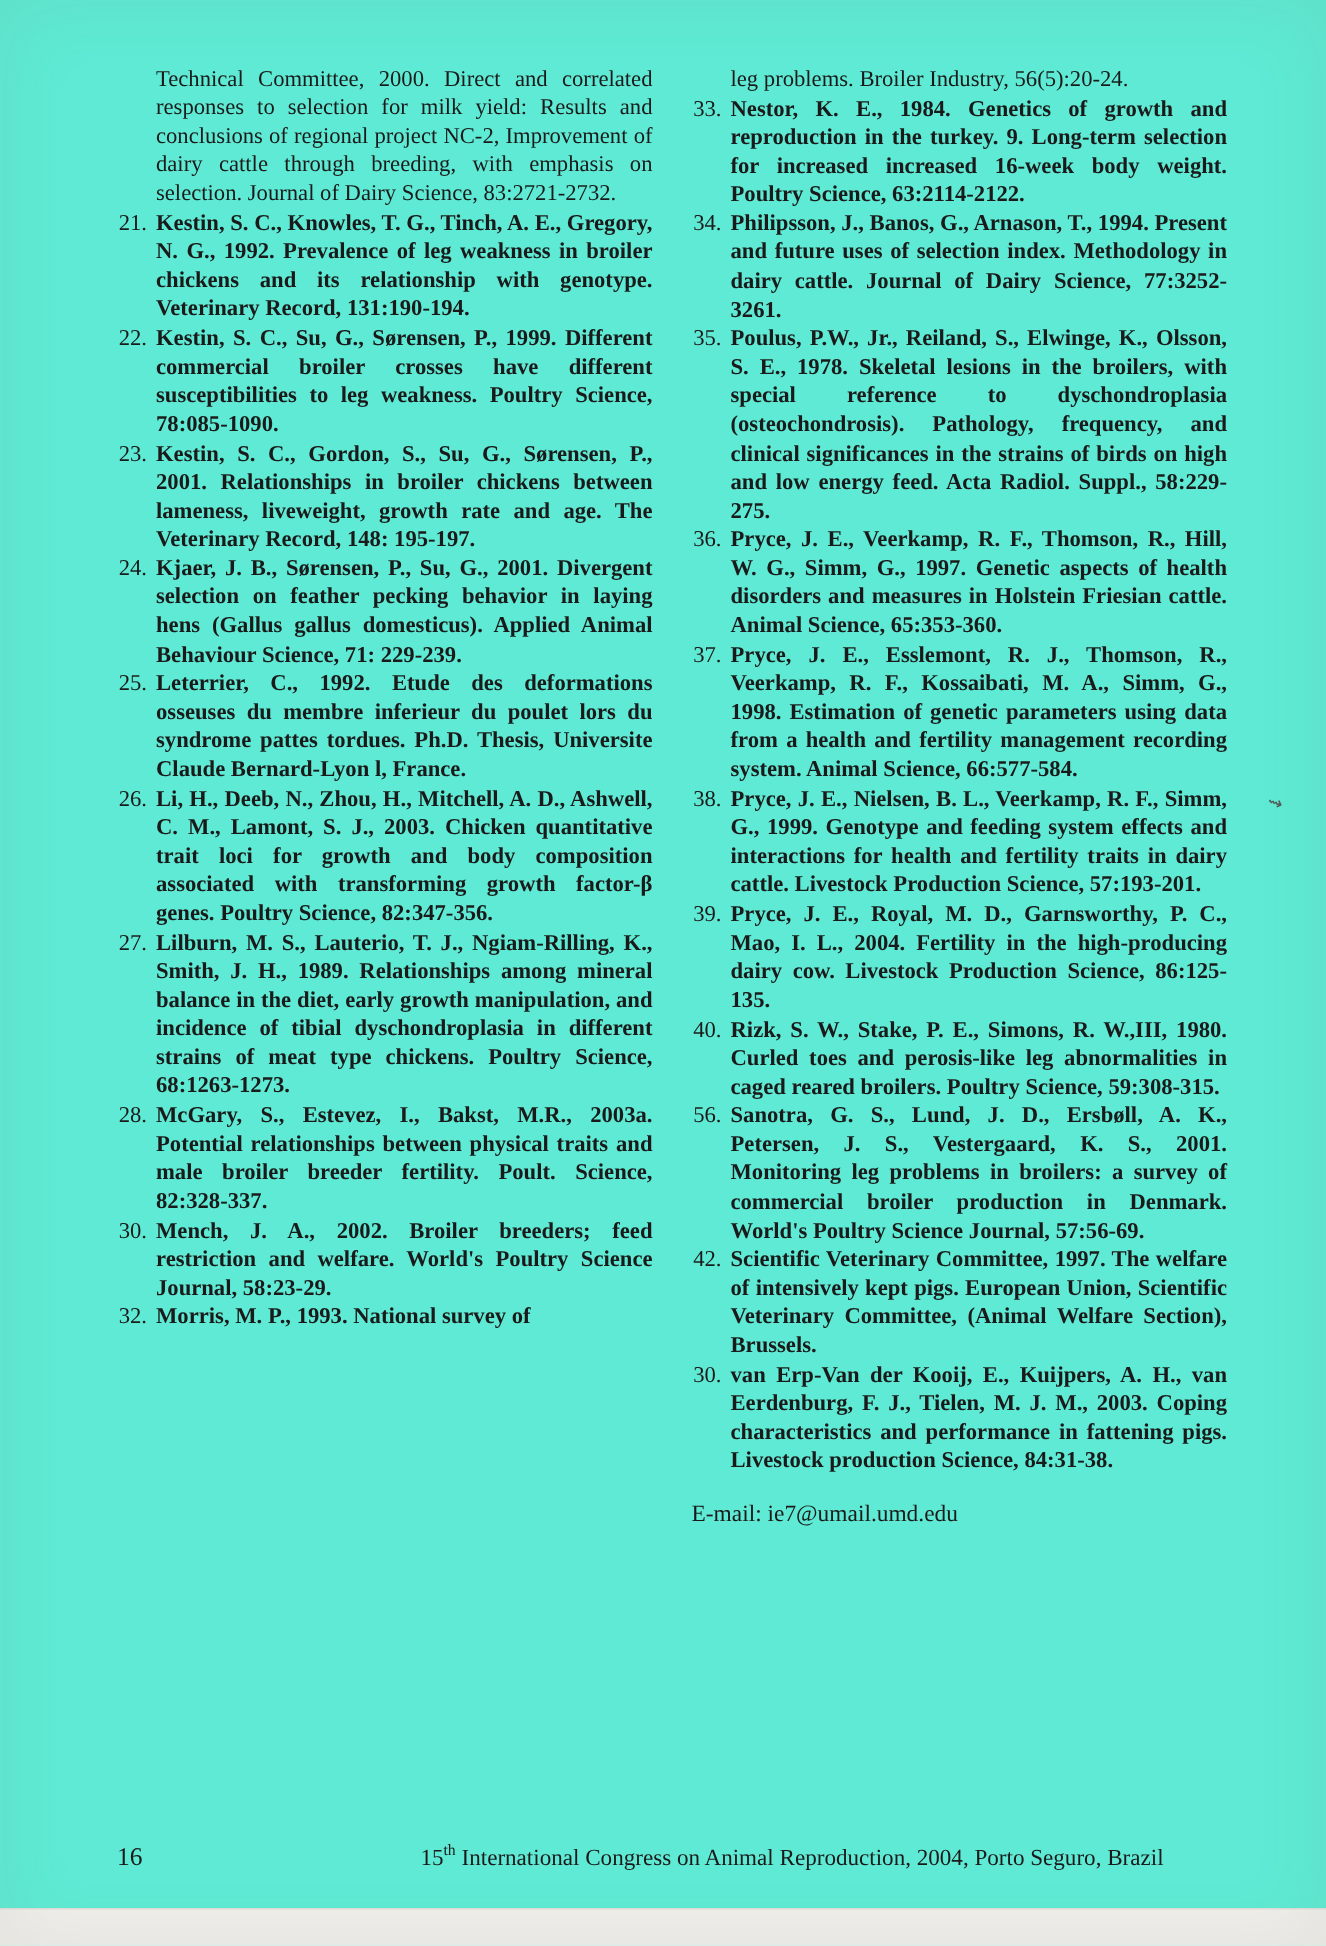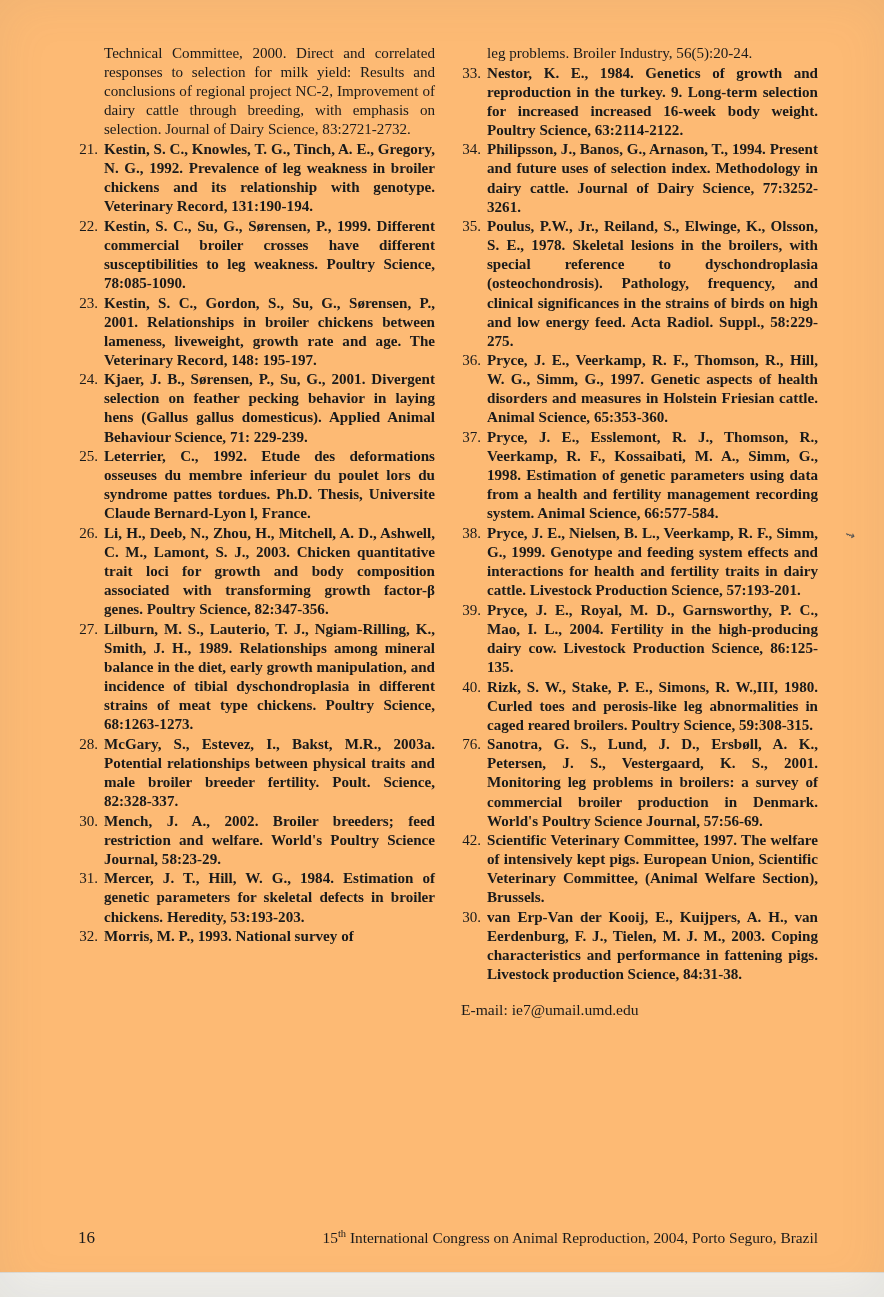--- a/index.html
+++ b/index.html
@@ -13,21 +13,21 @@
     font-family: "Liberation Serif", serif;
     color: #1a1a1a;
     position: relative;
     overflow: hidden;
   }
   .page {
     position: absolute;
     left: 0; top: 0;
     width: 884px;
     height: 1297px;
-    background: #fdba74;
+    background: #5eead4;
   }
   .columns {
     position: absolute;
     left: 78px;
     top: 44px;
     width: 740px;
     display: flex;
     gap: 26px;
     align-items: flex-start;
   }
@@ -76,21 +76,21 @@
     display: flex;
     align-items: baseline;
     font-size: 15.4px;
   }
   .footer .pageno {
     width: 90px;
     font-size: 17px;
   }
   .footer .fcenter {
     flex: 1;
-    text-align: right;
+    text-align: center;
     padding-left: 70px;
     white-space: nowrap;
   }
   sup {
     font-size: 0.68em;
     vertical-align: super;
     line-height: 0;
   }
   .stray-mark {
     position: absolute;
@@ -157,24 +157,20 @@
       </div>
       <div class="ref">
         <span class="num">28.</span>
         <span class="body">McGary, S., Estevez, I., Bakst, M.R., 2003a. Potential relationships between physical traits and male broiler breeder fertility. Poult. Science, 82:328-337.</span>
       </div>
       <div class="ref">
         <span class="num">30.</span>
         <span class="body">Mench, J. A., 2002. Broiler breeders; feed restriction and welfare. World's Poultry Science Journal, 58:23-29.</span>
       </div>
       <div class="ref">
-        <span class="num">31.</span>
-        <span class="body">Mercer, J. T., Hill, W. G., 1984. Estimation of genetic parameters for skeletal defects in broiler chickens. Heredity, 53:193-203.</span>
-      </div>
-      <div class="ref">
         <span class="num">32.</span>
         <span class="body">Morris, M. P., 1993. National survey of</span>
       </div>
     </div>
 
     <div class="col">
       <div class="cont">leg problems. Broiler Industry, 56(5):20-24.</div>
 
       <div class="ref">
         <span class="num">33.</span>
@@ -202,21 +198,21 @@
       </div>
       <div class="ref">
         <span class="num">39.</span>
         <span class="body">Pryce, J. E., Royal, M. D., Garnsworthy, P. C., Mao, I. L., 2004. Fertility in the high-producing dairy cow. Livestock Production Science, 86:125-135.</span>
       </div>
       <div class="ref">
         <span class="num">40.</span>
         <span class="body">Rizk, S. W., Stake, P. E., Simons, R. W.,III, 1980. Curled toes and perosis-like leg abnormalities in caged reared broilers. Poultry Science, 59:308-315.</span>
       </div>
       <div class="ref">
-        <span class="num">76.</span>
+        <span class="num">56.</span>
         <span class="body">Sanotra, G. S., Lund, J. D., Ersbøll, A. K., Petersen, J. S., Vestergaard, K. S., 2001. Monitoring leg problems in broilers: a survey of commercial broiler production in Denmark. World's Poultry Science Journal, 57:56-69.</span>
       </div>
       <div class="ref">
         <span class="num">42.</span>
         <span class="body">Scientific Veterinary Committee, 1997. The welfare of intensively kept pigs. European Union, Scientific Veterinary Committee, (Animal Welfare Section), Brussels.</span>
       </div>
       <div class="ref">
         <span class="num">30.</span>
         <span class="body">van Erp-Van der Kooij, E., Kuijpers, A. H., van Eerdenburg, F. J., Tielen, M. J. M., 2003. Coping characteristics and performance in fattening pigs. Livestock production Science, 84:31-38.</span>
       </div>

